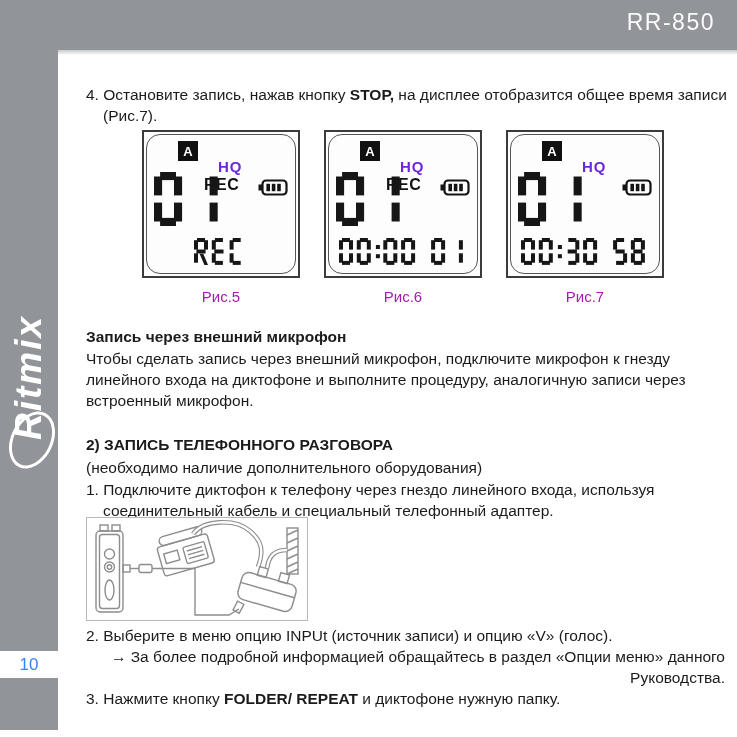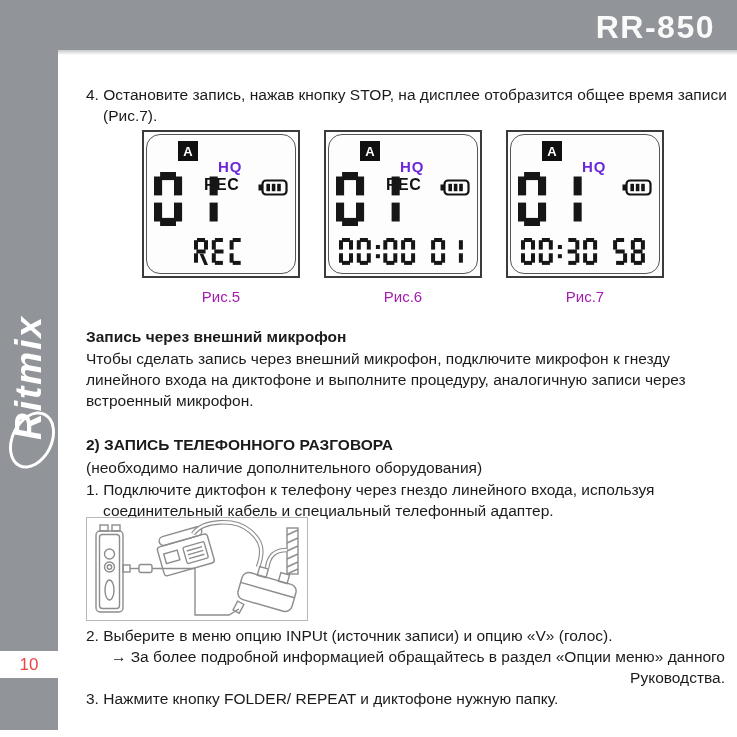--- a/index.html
+++ b/index.html
@@ -3,35 +3,35 @@
 <meta charset="utf-8">
 <style>
   html,body{margin:0;padding:0;background:#ffffff;}
   .page{position:relative;width:737px;height:737px;overflow:hidden;background:#fff;
         font-family:"Liberation Sans",sans-serif;color:#1b1b1b;}
 
   
   .header{position:absolute;left:0;top:0;width:737px;height:50px;background:var(--chrome,#919498);}
   .header-fade{position:absolute;left:58px;top:50px;right:0;height:5px;
                background:linear-gradient(#c6c8ca,#ffffff);}
-  .model{position:absolute;right:22px;top:9px;font-size:32px;font-weight:bold;
+  .model{position:absolute;right:22px;top:9px;font-size:23px;font-weight:normal;
          color:#fafafa;letter-spacing:1.5px;}
   .sidebar{position:absolute;left:0;top:50px;width:58px;height:680px;background:var(--chrome,#919498);}
   .logo-wrap{position:absolute;left:0;top:294px;width:58px;height:168px;
              display:flex;align-items:center;justify-content:center;}
   .logo-text{writing-mode:vertical-rl;transform:rotate(180deg);
              font-style:italic;font-weight:bold;font-size:37px;color:#ffffff;letter-spacing:2px;}
   .logo-ellipse{position:absolute;left:11px;bottom:-8px;width:36px;height:54px;
                 border:3px solid #fff;border-radius:50%;transform:rotate(26deg);}
   .page-tab{position:absolute;left:0;top:651px;width:58px;height:27px;background:#ffffff;
-            display:flex;align-items:center;justify-content:center;font-size:17px;color:#ef4444;}
+            display:flex;align-items:center;justify-content:center;font-size:17px;color:#3b82f6;}
 
   
   .t{position:absolute;left:86px;width:628px;font-size:15.5px;line-height:21px;}
-  .b{font-weight:normal;}
+  .b{font-weight:bold;}
   .step4{top:84px;padding-left:17px;text-indent:-17px;}
   .sec1-title{top:326px;font-weight:bold;}
   .sec1-body{top:348px;}
   .sec2-title{top:434px;font-weight:bold;}
   .sec2-note{top:457px;}
   .step1{top:479px;padding-left:17px;text-indent:-17px;}
   .step2{top:625px;}
   .tip{top:646px;left:104px;width:600px;padding-left:21px;text-indent:-21px;text-align:right;}
   .step3{top:688px;}
 

